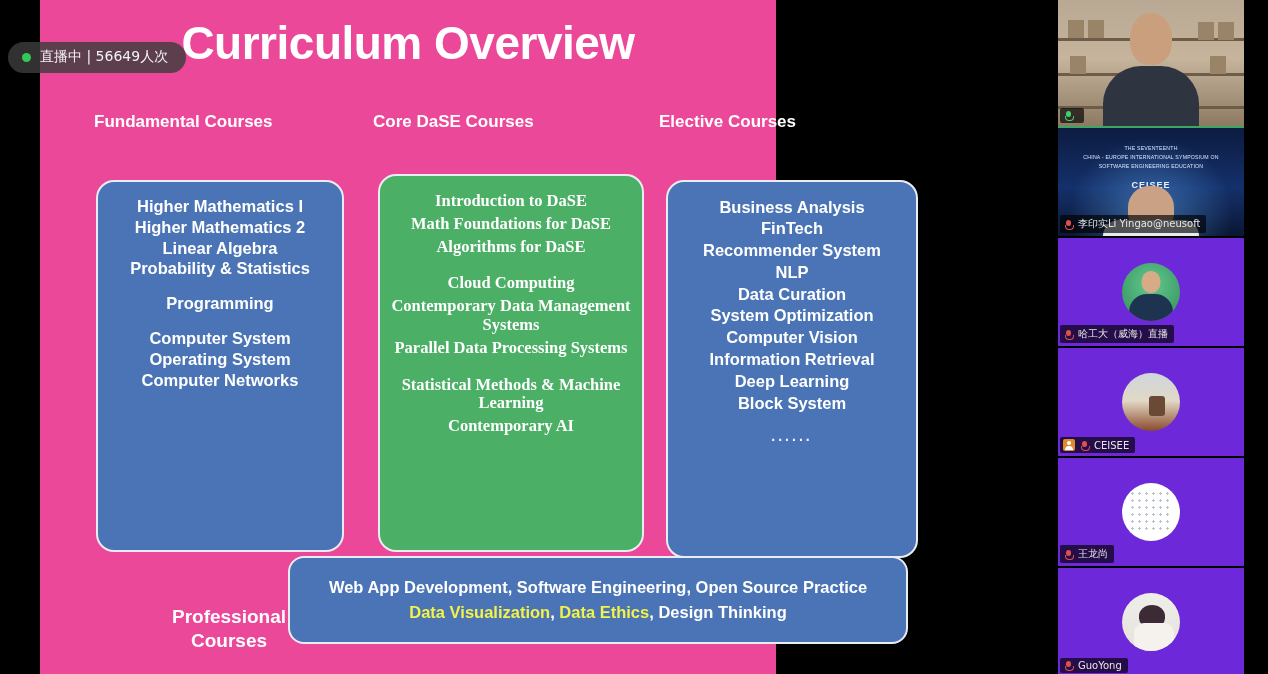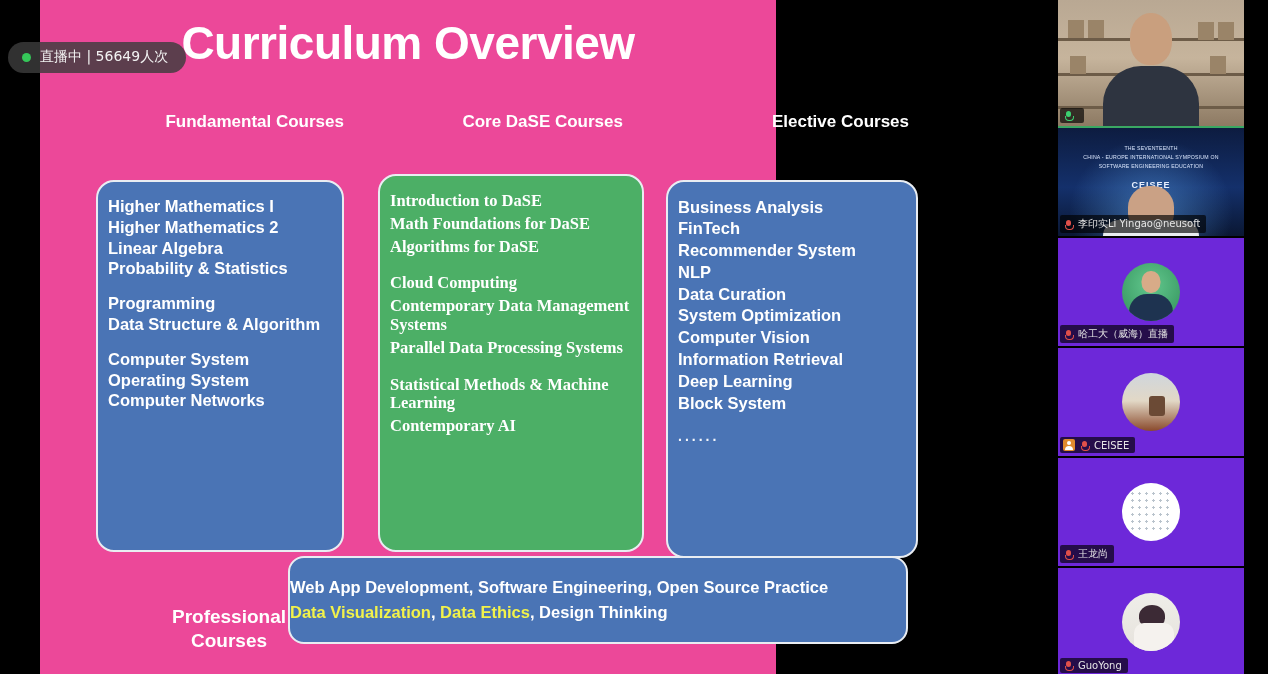--- a/index.html
+++ b/index.html
@@ -29,33 +29,33 @@
     letter-spacing: -0.5px;
   }
 
   .columns {
     position: absolute; left: 8px; top: 112px; right: 8px;
   }
   .col-heads { position: relative; height: 34px; }
   .col-head {
     position: absolute; top: 0;
     color: #ffffff; font-size: 17px; font-weight: bold;
-    text-align: right;
+    text-align: left;
   }
   .col-head.c0 { left: 46px;  width: 250px; }
   .col-head.c1 { left: 325px; width: 250px; }
   .col-head.c2 { left: 611px; width: 250px; }
 
   .boxes { position: relative; height: 380px; }
   .cbox {
     position: absolute;
     border: 2px solid #e9edf2;
     border-radius: 18px;
     color: #ffffff;
-    text-align: left;
+    text-align: center;
     padding: 14px 8px 10px;
     line-height: 1.14;
     font-size: 16.5px; font-weight: bold;
   }
   .cbox.blue  { background: #4a74b5; }
   .cbox.green { background: #4caf66; }
   .cbox.b0 { left: 48px;  top: 34px; width: 248px; height: 372px; }
   .cbox.b1 { left: 330px; top: 28px; width: 266px; height: 378px; }
   .cbox.b2 { left: 618px; top: 34px; width: 252px; height: 378px; }
 
@@ -76,21 +76,21 @@
     position: absolute; left: 96px; top: 24px; width: 170px;
     color: #ffffff; font-size: 19px; font-weight: bold;
     text-align: center; line-height: 1.25; margin-top: 33px;
   }
   .prof-box {
     position: absolute; left: 240px; top: 8px; width: 620px; height: 88px;
     background: #4a74b5;
     border: 2px solid #e9edf2;
     border-radius: 16px;
     display: flex; flex-direction: column;
-    align-items: flex-start; justify-content: center;
+    align-items: center; justify-content: center;
     color: #ffffff; font-size: 16.5px; font-weight: bold;
     line-height: 1.5;
   }
   .hl { color: #f2f24a; }
 
   
   .live-badge {
     position: absolute; left: 8px; top: 42px;
     display: flex; align-items: center; gap: 9px;
     background: rgba(60,60,60,0.82);
@@ -286,21 +286,20 @@
 
           <div class="cbox blue b0">
             <div class="cgroup">
               <span class="citem">Higher Mathematics I</span>
               <span class="citem">Higher Mathematics 2</span>
               <span class="citem">Linear Algebra</span>
               <span class="citem">Probability &amp; Statistics</span>
             </div>
             <div class="cgroup">
               <span class="citem">Programming</span>
-              <span class="citem">Data Structure &amp; Algorithm</span>
             </div>
             <div class="cgroup">
               <span class="citem">Computer System</span>
               <span class="citem">Operating System</span>
               <span class="citem">Computer Networks</span>
             </div>
           </div>
 
           <div class="cbox green b1">
             <div class="cgroup">

